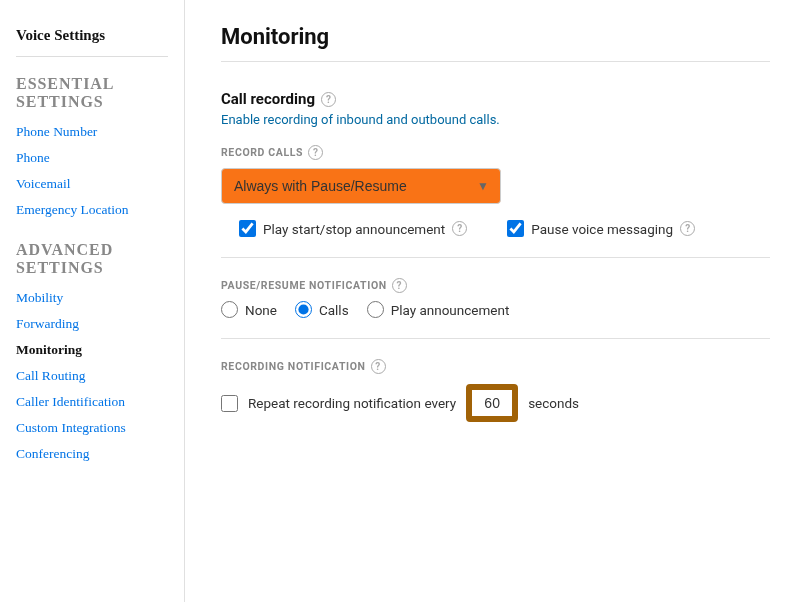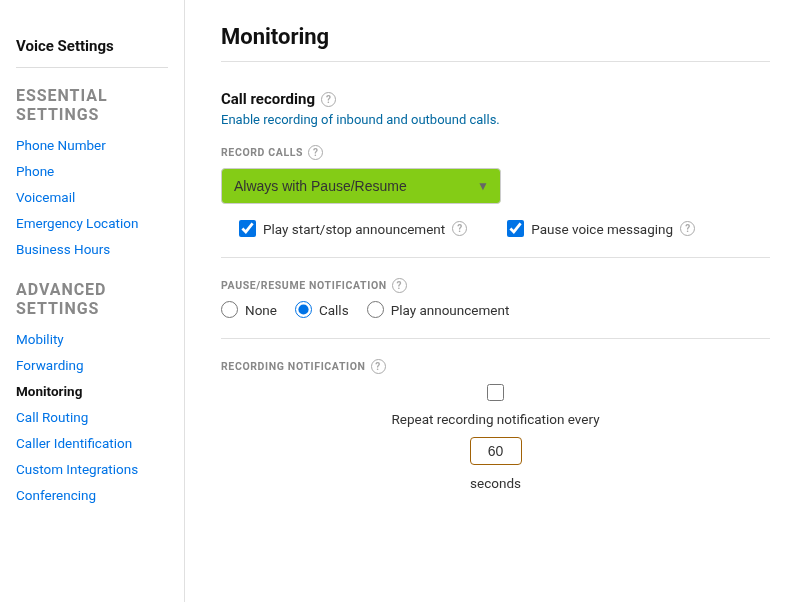--- a/index.html
+++ b/index.html
@@ -10,23 +10,24 @@
       background: #fff;
       display: flex;
       height: 602px;
       overflow: hidden;
     }
 
     
     .sidebar {
       width: 185px;
       min-width: 185px;
-      padding: 37px 16px;
+      padding: 27px 16px;
       border-right: 1px solid #e0e0e0;
       overflow-y: auto;
+      font-family: Liberation Serif, serif;
     }
     .sidebar-title {
       font-size: 15px;
       font-weight: 700;
       color: #111;
       margin-bottom: 14px;
       padding-bottom: 12px;
       border-bottom: 1px solid #ddd;
     }
     .section-label {
@@ -121,21 +122,21 @@
       width: 280px;
     }
     .select-wrap select {
       width: 100%;
       padding: 9px 30px 9px 12px;
       border: 1px solid #ccc;
       border-radius: 4px;
       font-size: 14px;
       color: #333;
       appearance: none;
-      background: #84cc16;
+      background: #f97316;
       cursor: pointer;
     }
     .select-arrow {
       position: absolute;
       right: 12px;
       top: 50%;
       transform: translateY(-50%);
       pointer-events: none;
       color: #666;
       font-size: 12px;
@@ -186,32 +187,31 @@
     }
 
     
     .notif-row {
       display: flex;
       align-items: center;
       gap: 10px;
       margin-top: 10px;
       font-size: 13.5px;
       color: #333;
-      flex-direction: column;
     }
     .notif-row input[type=checkbox] {
       width: 17px;
       height: 17px;
       accent-color: #0073e6;
       cursor: pointer;
     }
     .notif-input {
       width: 52px;
       padding: 5px 8px;
-      border: 1px solid #a16207;
+      border: 6px solid #a16207;
       border-radius: 4px;
       font-size: 14px;
       text-align: center;
       color: #333;
     }
 
     .divider {
       height: 1px;
       background: #e0e0e0;
       margin: 20px 0;
@@ -222,21 +222,20 @@
 
 <nav class="sidebar">
   <div class="sidebar-title">Voice Settings</div>
 
   <div class="section-label">Essential Settings</div>
 
   <a class="nav-item">Phone Number</a>
   <a class="nav-item">Phone</a>
   <a class="nav-item">Voicemail</a>
   <a class="nav-item">Emergency Location</a>
-  <a class="nav-item">Business Hours</a>
 
   <div class="section-label">Advanced Settings</div>
 
   <a class="nav-item">Mobility</a>
   <a class="nav-item">Forwarding</a>
   <a class="nav-item active">Monitoring</a>
   <a class="nav-item">Call Routing</a>
   <a class="nav-item">Caller Identification</a>
   <a class="nav-item">Custom Integrations</a>
   <a class="nav-item">Conferencing</a>

